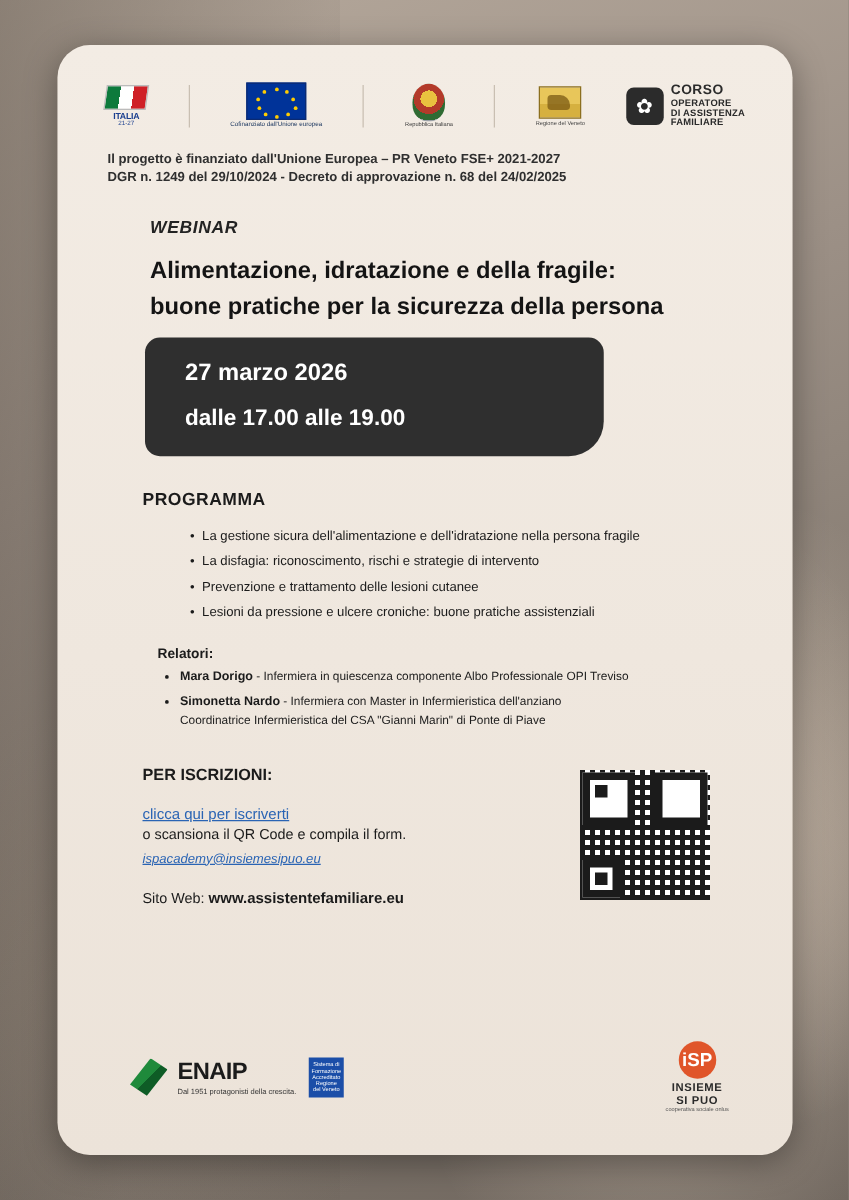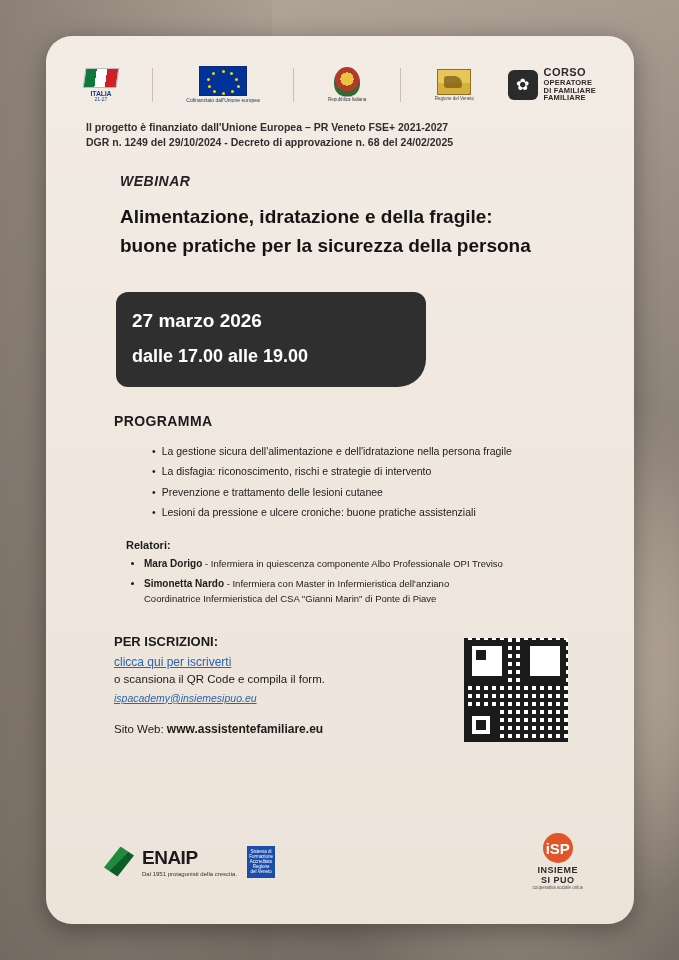--- a/index.html
+++ b/index.html
@@ -121,25 +121,25 @@
     letter-spacing: .5px;
   }
   .title {
     margin: 14px 0 0 48px;
     font-size: 19px; font-weight: bold; color:#141414; line-height: 1.5;
     max-width: 500px;
   }
 
   
   .datebox {
-    margin: 32px 0 0 44px;
-    width: 310px;
+    margin: 10px 0 0 44px;
+    width: 367px;
     background:#2f2f2f; color:#ffffff;
     border-radius: 12px 12px 28px 12px;
-    padding: 18px 22px 20px 16px;
+    padding: 18px 22px 20px 32px;
   }
   .datebox .d1 { font-size: 19px; font-weight: bold; margin-bottom: 14px; }
   .datebox .d2 { font-size: 18px; font-weight: bold; }
 
   
   .programma-h {
     margin: 26px 0 0 42px;
     font-size: 14px; font-weight: bold; color:#1b1b1b; letter-spacing:.4px;
   }
   .programma-list {
@@ -157,21 +157,21 @@
     margin: 6px 0 0 72px;
     font-size: 9.5px; color:#1b1b1b;
   }
   .relatori li { list-style: disc; margin-bottom: 6px; line-height: 1.45; }
   .relatori .nome { font-weight: bold; font-size: 10px; }
   .relatori .sub { display:block; }
 
   
   .iscr-wrap { display:flex; margin: 28px 0 0 0; align-items:flex-start; }
   .iscr { margin-left: 42px; flex: 1; }
-  .iscr .h { font-size: 13px; font-weight: bold; color:#1b1b1b; margin-bottom: 3px; }
+  .iscr .h { font-size: 13px; font-weight: bold; color:#1b1b1b; margin-bottom: 15px; }
   .iscr .link {
     font-size: 12px; color:#2a64b4; text-decoration: underline; display:inline-block; margin-bottom:4px;
   }
   .iscr .p { font-size: 11.5px; color:#1b1b1b; margin-bottom: 3px; }
   .iscr .mail {
     font-size: 10.5px; color:#2a64b4; text-decoration: underline; font-style: italic;
   }
   .iscr .site { font-size: 11.5px; color:#1b1b1b; margin-top: 16px; }
   .iscr .site b { font-size: 12px; }
 
@@ -284,21 +284,21 @@
         <div class="cap">Regione del Veneto</div>
       </div>
     </div>
 
     <div class="logo-cell">
       <div class="logo-corso">
         <div class="mark">✿</div>
         <div class="txt">
           <div class="l1">CORSO</div>
           <div class="l2">OPERATORE</div>
-          <div class="l3">DI FAMILIARE</div>
+          <div class="l3">DI ASSISTENZA</div>
           <div class="l4">FAMILIARE</div>
         </div>
       </div>
     </div>
   </div>
 
   <div class="funding">
     <div>Il progetto è finanziato dall'Unione Europea – PR Veneto FSE+ 2021-2027</div>
     <div>DGR n. 1249 del 29/10/2024 - Decreto di approvazione n. 68 del 24/02/2025</div>
   </div>

